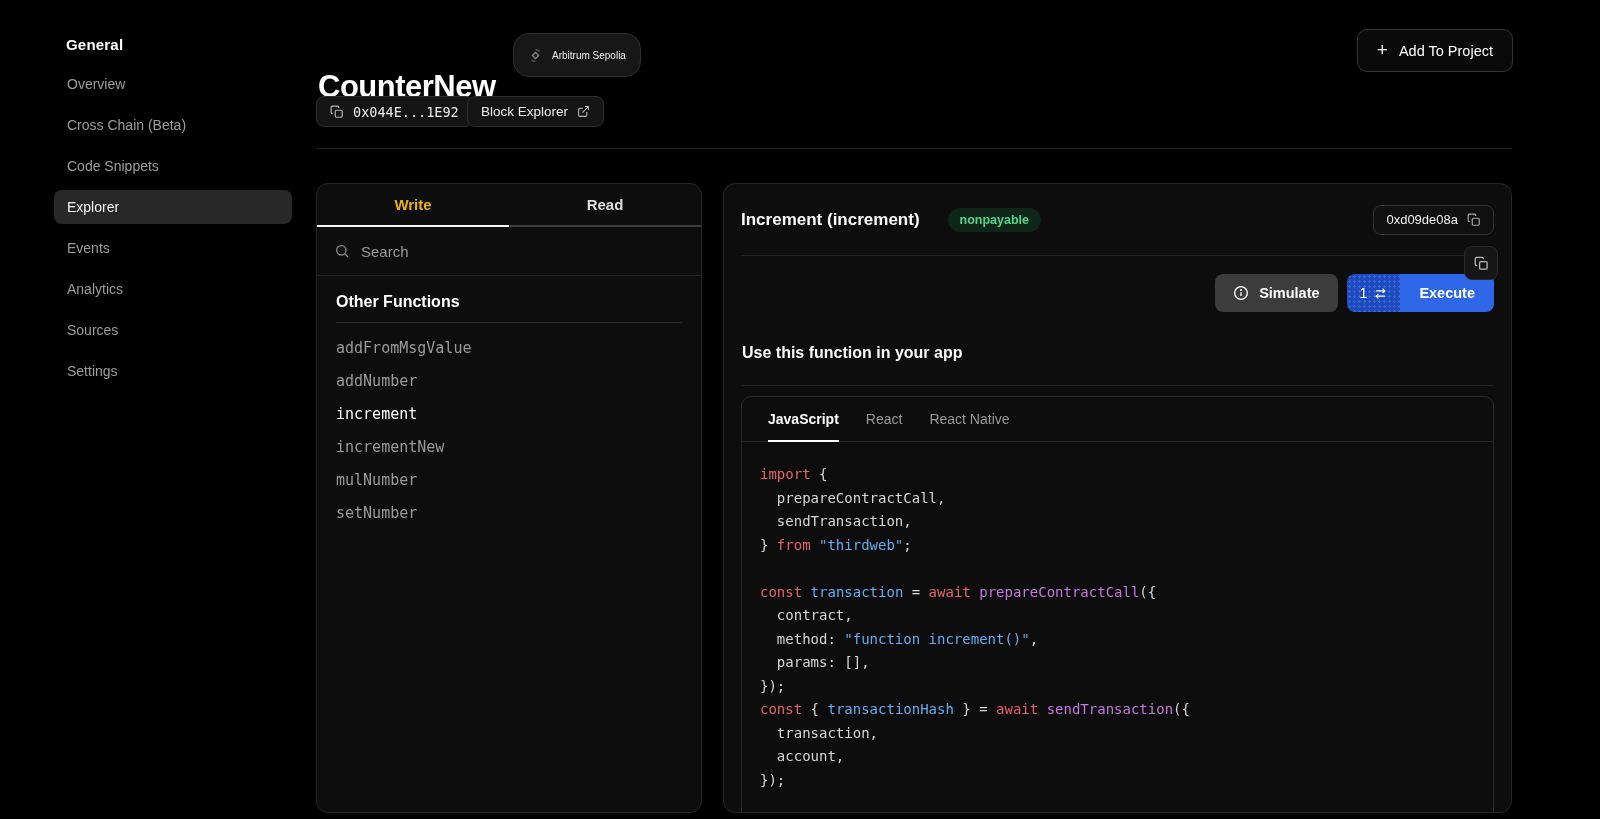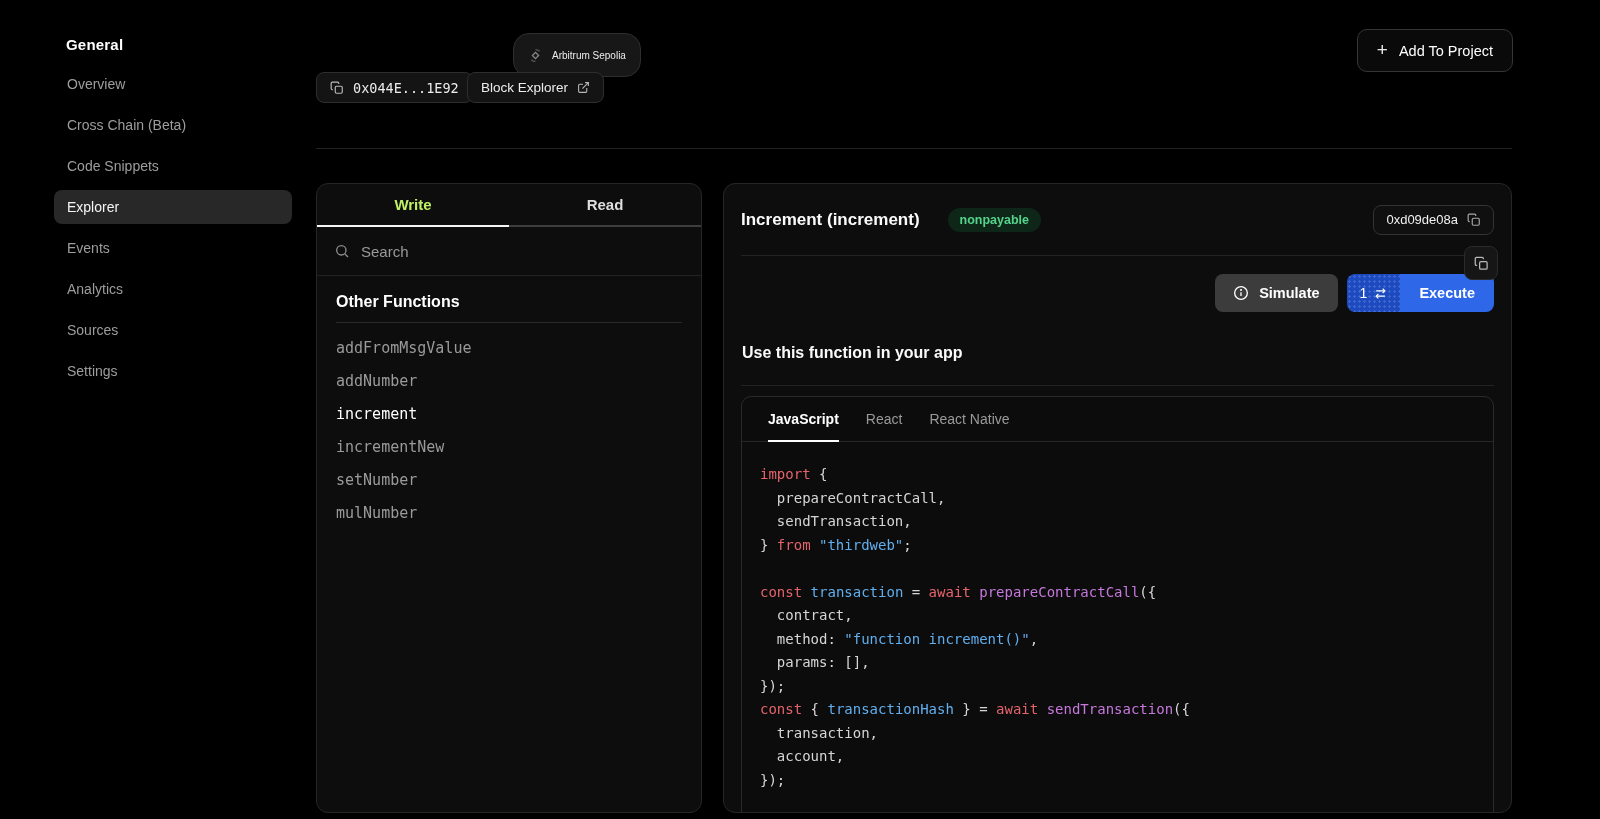--- a/index.html
+++ b/index.html
@@ -26,21 +26,21 @@
   
   .page-title { position:absolute; left:318px; top:29px; font-size:31px; font-weight:700; letter-spacing:-.5px;margin-top:40px; }
   .net-badge {
     position:absolute; left:513px; top:33px; height:44px;
     display:flex; align-items:center; gap:9px; padding:0 14px;
     background:#171717; border:1px solid #2e2e2e; border-radius:16px;
     font-size:10px; color:#ececec; cursor:pointer;
   }
   .net-badge .icn { color:#8a8a8a; }
   .hdr-btn {
-    position:absolute; top:72px; height:31px;
+    position:absolute; top:96px; height:31px;
     display:flex; align-items:center; gap:9px; padding:0 13px;
     background:#141414; border:1px solid #2e2e2e; border-radius:8px;
     color:#ececec; cursor:pointer; font-size:13.5px;
   }
   .addr-btn { left:316px; font-family:"DejaVu Sans Mono", monospace; font-size:13.5px; }
   .explorer-btn { left:467px; }
   .hdr-btn .icn { color:#b9b9b9; }
   .add-btn {
     position:absolute; right:87px; top:29px; height:43px;
     display:flex; align-items:center; gap:11px; padding:0 19px;
@@ -58,21 +58,21 @@
   .functions-panel { left:316px; width:386px; }
   .detail-panel { left:723px; width:789px; }
 
   
   .fp-tabs { display:flex; height:43px; }
   .fp-tab {
     flex:1; display:flex; align-items:center; justify-content:center;
     font-size:15px; font-weight:600; color:#dedede;
     border-bottom:2px solid #3d3d3d; cursor:pointer;
   }
-  .fp-tab.active { color:#bef264; border-bottom-color:#f5f5f5; }
+  .fp-tab.active { color:#eab308; border-bottom-color:#f5f5f5; }
   .fp-search { height:49px; display:flex; align-items:center; gap:11px; padding:0 17px; border-bottom:1px solid #232323; }
   .fp-search .icn { color:#8d8d8d; }
   .search-input {
     flex:1; background:transparent; border:none; outline:none;
     color:#e8e8e8; font-size:15px; font-family:"Liberation Sans", sans-serif;
   }
   .search-input::placeholder { color:#9a9a9a; }
   .fp-group { padding:17px 19px 0; }
   .fp-group-title { font-size:16px; font-weight:700; color:#fff; padding-bottom:11px; border-bottom:1px solid #2a2a2a; }
   .fn-list { padding:15px 19px 0; display:flex; flex-direction:column; gap:12px; }
@@ -217,22 +217,22 @@
     <input class="search-input" type="text" placeholder="Search" style="">
   </div>
   <div class="fp-group">
     <div class="fp-group-title">Other Functions</div>
   </div>
   <div class="fn-list">
     <div class="fn-item">addFromMsgValue</div>
     <div class="fn-item">addNumber</div>
     <div class="fn-item selected">increment</div>
     <div class="fn-item">incrementNew</div>
+    <div class="fn-item">mulNumber</div>
     <div class="fn-item">setNumber</div>
-    <div class="fn-item">mulNumber</div>
   </div>
 </section>
 
 <section class="panel detail-panel">
   <div class="dp-header">
     <span class="dp-title">Increment (increment)</span>
     <span class="state-badge">nonpayable</span>
     <span class="selector-pill">
       <span>0xd09de08a</span>
       <span class="icn">

